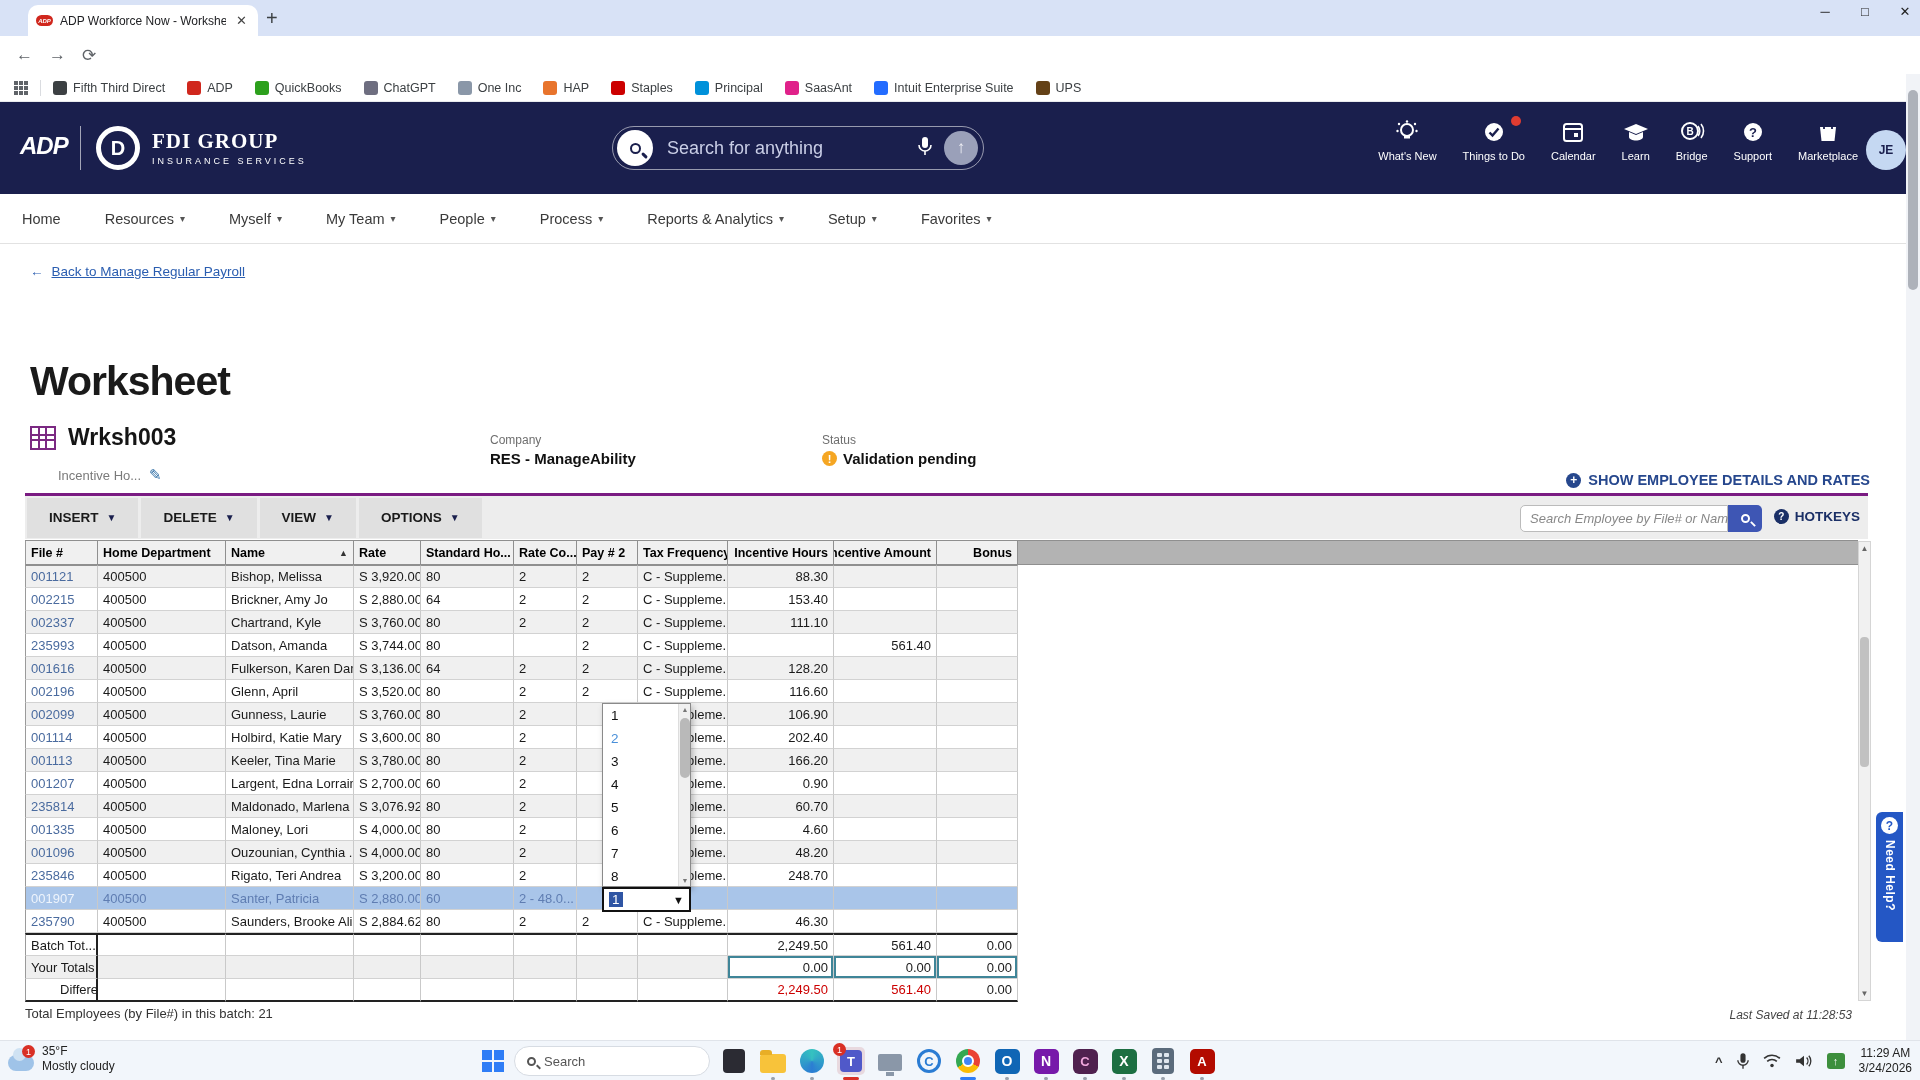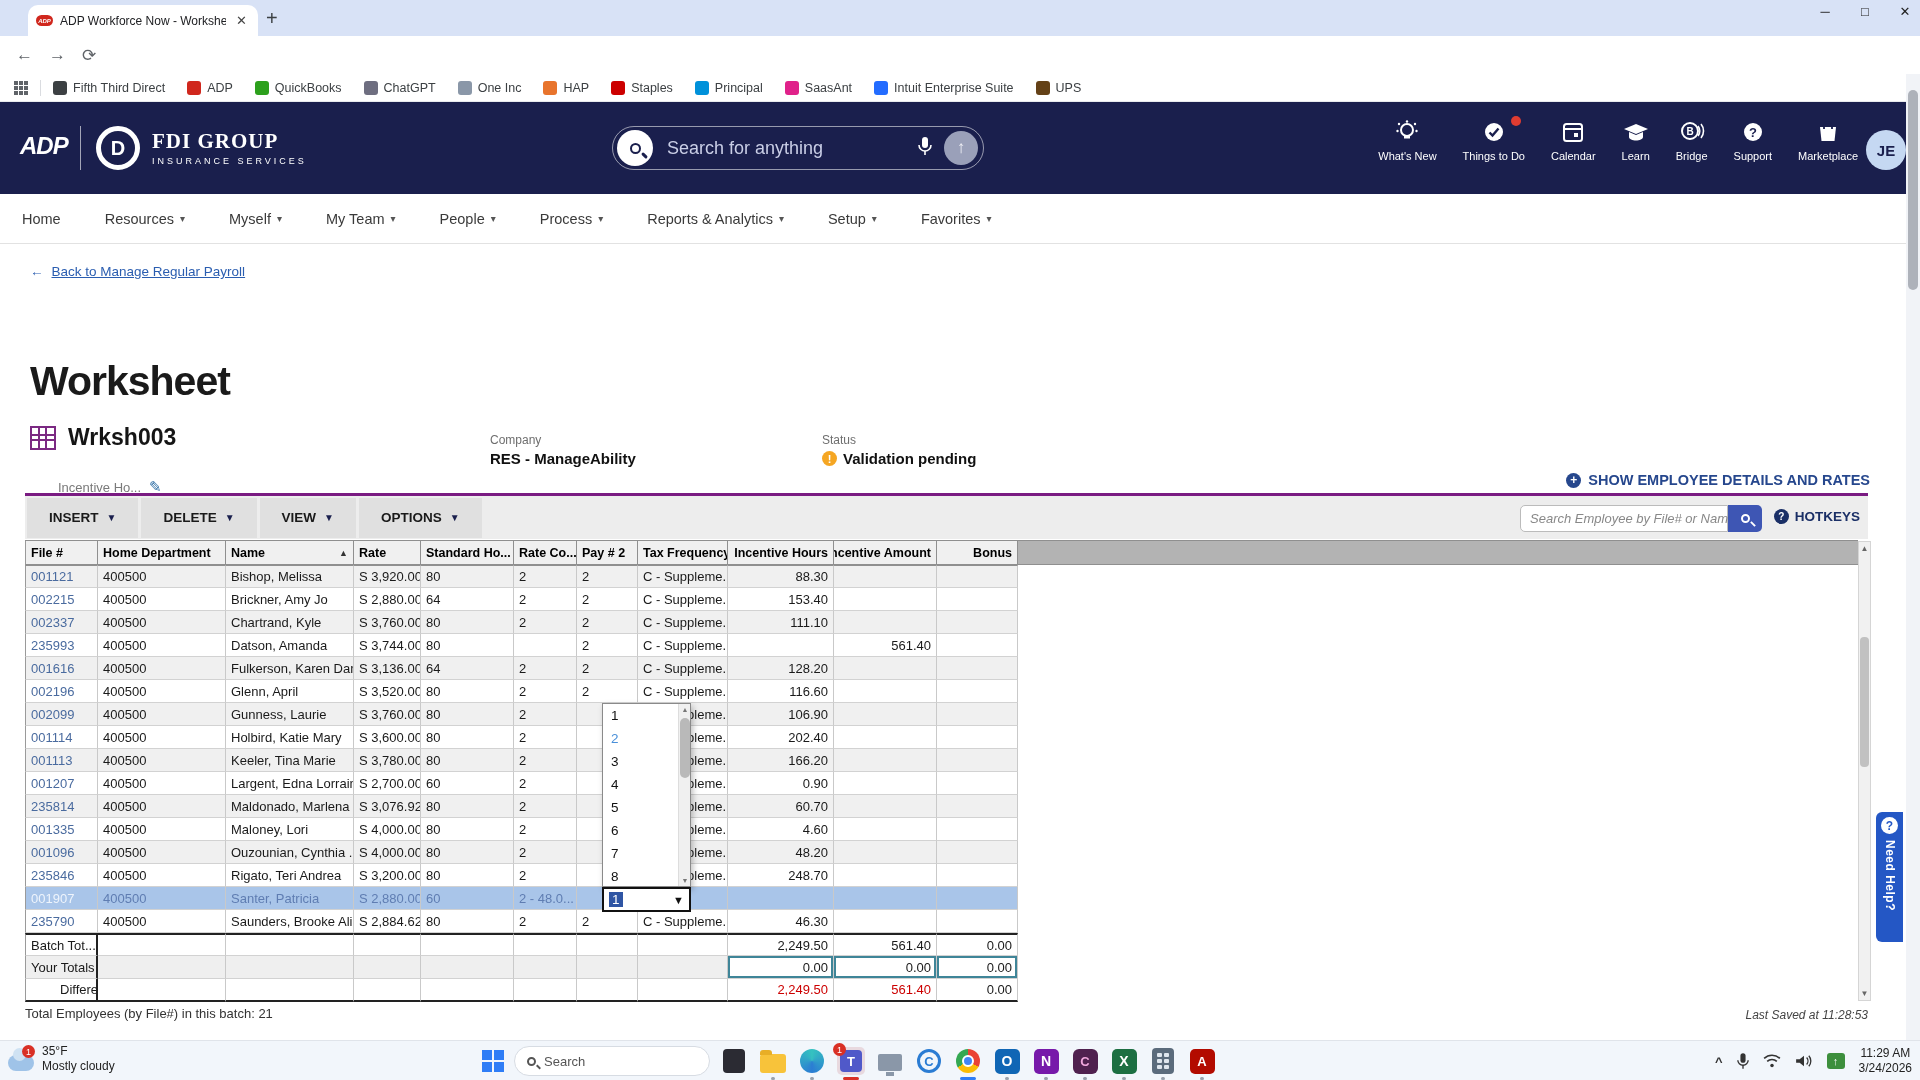--- a/index.html
+++ b/index.html
@@ -54,35 +54,35 @@
   .mag-navy { width:11px; height:11px; border:2.5px solid #1a1f4d; border-radius:50%; position:relative; }
   .mag-navy:after { content:""; position:absolute; left:9px; top:9px; width:7px; height:3px; background:#1a1f4d; transform:rotate(45deg); border-radius:2px; }
   .hs-placeholder { flex:1; margin-left:14px; font-size:18px; color:#c9cee6; }
   .hs-mic { margin-right:12px; }
   .hs-send { width:34px; height:34px; border-radius:50%; background:#9aa0b9; color:#f0f0f5; display:flex; align-items:center; justify-content:center; font-size:17px; margin-right:5px; }
   .hdr-icons { position:absolute; right:62px; top:12px; display:flex; align-items:flex-start; gap:26px; }
   .hdr-item { display:flex; flex-direction:column; align-items:center; gap:6px; width:max-content; position:relative; padding-top:6px; }
   .hdr-item svg { display:block; }
   .hdr-item .lbl { font-size:11px; color:#fff; white-space:nowrap; }
   .red-dot { position:absolute; top:2px; right:4px; width:10px; height:10px; border-radius:50%; background:#e03c31; }
-  .avatar-je { width:40px; height:40px; border-radius:50%; background:#c5d8f2; color:#1a1f4d; font-weight:bold; font-size:15px; display:flex; align-items:center; justify-content:center; margin-top:2px; }
+  .avatar-je { width:40px; height:40px; border-radius:50%; background:#c5d8f2; color:#1a1f4d; font-weight:bold; font-size:12px; display:flex; align-items:center; justify-content:center; margin-top:2px; }
   
   #navbar { position:absolute; left:0; top:194px; width:1920px; height:50px; background:#fff; border-bottom:1px solid #e2e2e2; display:flex; align-items:center; padding-left:22px; gap:44px; }
   .nav-item { font-size:14.5px; color:#3a3a3a; display:flex; align-items:center; gap:6px; }
   .nav-item .caret { font-size:10px; color:#555; }
   
   .back-link { position:absolute; left:30px; top:264px; font-size:13.5px; color:#2a5db0; display:flex; align-items:center; gap:8px; }
   .back-link u { text-decoration:underline; }
   .page-title { position:absolute; left:30px; top:358px; font-size:41px; font-weight:bold; color:#1a1a1a; letter-spacing:-1px; }
   .ws-id-row { position:absolute; left:30px; top:424px; display:flex; align-items:center; gap:12px; }
   .grid-ic { width:26px; height:24px; border:2px solid #7b2982; background:linear-gradient(#7b2982,#7b2982) 0 6px/26px 2px no-repeat; position:relative; }
   .grid-ic:before { content:""; position:absolute; left:6px; top:0; width:2px; height:20px; background:#7b2982; box-shadow:7px 0 #7b2982; }
   .grid-ic:after { content:""; position:absolute; left:0; top:11px; width:22px; height:2px; background:#7b2982; }
   .ws-id { font-size:23px; font-weight:bold; color:#151515; }
-  .ws-sub { position:absolute; left:58px; top:466px; font-size:13px; color:#7a7a7a; display:flex; gap:8px; align-items:center;margin-top:12px; }
+  .ws-sub { position:absolute; left:58px; top:466px; font-size:13px; color:#7a7a7a; display:flex; gap:8px; align-items:center; }
   .pencil { color:#2e6da4; font-size:15px; }
   .meta-label { font-size:12px; color:#6e6e6e; }
   .meta-value { font-size:15px; color:#111; font-weight:bold; margin-top:3px; }
   .company-block { position:absolute; left:490px; top:433px; }
   .status-block { position:absolute; left:822px; top:433px; }
   .status-line { display:flex; align-items:center; gap:6px; margin-top:3px; }
   .warn { width:15px; height:15px; border-radius:50%; background:#f5a623; color:#fff; font-size:11px; font-weight:bold; display:flex; align-items:center; justify-content:center; }
   .show-details { position:absolute; right:50px; top:472px; font-size:14.5px; font-weight:bold; color:#26478d; display:flex; align-items:center; gap:7px; }
   .plus-circle { width:15px; height:15px; border-radius:50%; background:#26478d; color:#fff; font-size:12px; display:flex; align-items:center; justify-content:center; line-height:0; }
   
@@ -130,21 +130,21 @@
   #combobox { position:absolute; left:602px; top:887px; width:89px; height:25px; background:#fff; border:2px solid #111; z-index:5; display:flex; align-items:center; justify-content:space-between; padding:0 5px; }
   #combobox .val { font-size:13.5px; background:#2f55a4; color:#fff; padding:0 3px; }
   #combobox .chev { font-size:11px; color:#111; font-weight:bold; }
   
   #grid-sb { position:absolute; left:1858px; top:541px; width:13px; height:460px; background:#f1f1f1; border:1px solid #d5d5d5; }
   #grid-sb .up,#grid-sb .dn { position:absolute; left:0; width:11px; text-align:center; font-size:8px; color:#666; }
   #grid-sb .up { top:2px; } #grid-sb .dn { bottom:2px; }
   #grid-sb .thumb { position:absolute; left:1px; top:95px; width:9px; height:130px; background:#c1c1c1; border-radius:4px; }
   
   .grid-footer-left { position:absolute; left:25px; top:1006px; font-size:13px; color:#333; }
-  .grid-footer-right { position:absolute; right:52px; top:1008px; font-size:12px; font-style:italic; color:#444; }
+  .grid-footer-right { position:absolute; right:68px; top:1008px; font-size:12px; font-style:italic; color:#444; }
   
   #need-help { position:absolute; left:1876px; top:812px; width:27px; height:130px; background:#2457c5; border-radius:6px 0 0 6px; display:flex; flex-direction:column; align-items:center; padding-top:5px; z-index:6; }
   #need-help .q { width:17px; height:17px; border-radius:50%; background:#fff; color:#2457c5; font-size:12px; font-weight:bold; display:flex; align-items:center; justify-content:center; }
   #need-help .vt { writing-mode:vertical-rl; font-size:12px; font-weight:bold; color:#fff; margin-top:6px; letter-spacing:.5px; }
   #page-sb { position:absolute; left:1906px; top:74px; width:14px; height:966px; background:#f1f3f7; }
   #page-sb .thumb { position:absolute; left:2px; top:16px; width:10px; height:200px; background:#aeb2ba; border-radius:5px; }
   
   #taskbar { position:absolute; left:0; top:1040px; width:1920px; height:40px; background:#f2f6fb; border-top:1px solid #e0e4ea; }
   .weather { position:absolute; left:8px; top:3px; display:flex; align-items:center; gap:8px; }
   .cloud { width:26px; height:16px; background:#9fc3e8; border-radius:8px; position:relative; margin-top:8px; }

